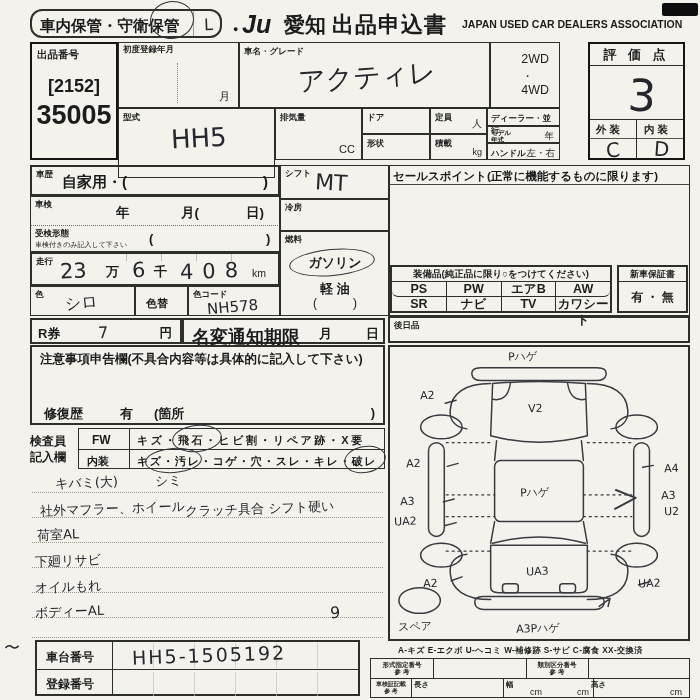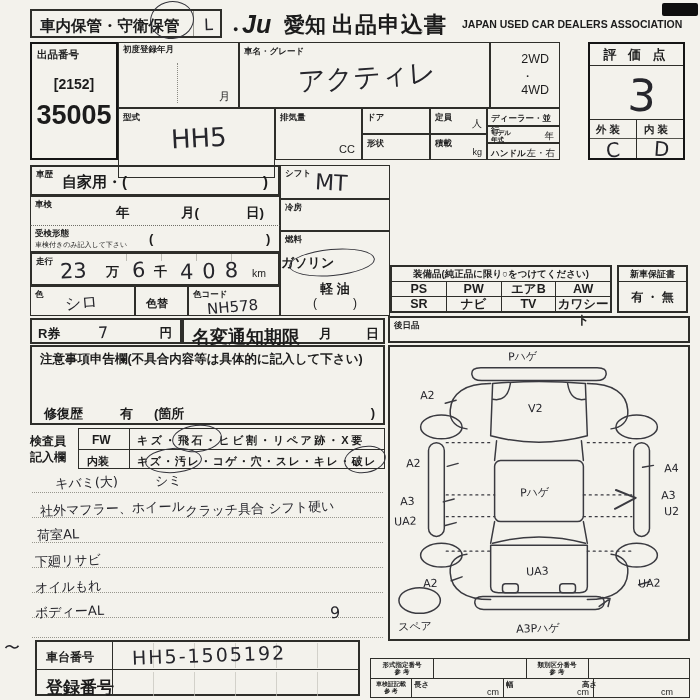--- a/index.html
+++ b/index.html
@@ -31,37 +31,37 @@
   .equip-cell:last-child{border-right:none;}
   .diag-lbl{position:absolute;font-size:11px;font-weight:500;}
   .tiny2{font-size:6.5px;font-weight:bold;line-height:7px;text-align:center;}
   .cm{position:absolute;right:4px;bottom:2px;font-size:9px;}
 </style>
 </head>
 <body>
 
 <div id="page">
 
-  <div class="cell b2" style="left:30px;top:9px;width:192px;height:29px;">
+  <div class="cell b2" style="left:30px;top:9px;width:192px;height:29px;border-radius:12px;">
     <span class="pt bold" style="left:8px;top:5px;font-size:15.5px;">車内保管・守衛保管</span>
     <span style="position:absolute;right:0;top:0;bottom:0;width:26px;border-left:1px solid #9a9a92;"></span>
     <span class="hw" style="right:7px;top:4px;font-size:16px;">L</span>
   </div>
   <div class="circ" style="left:150px;top:1px;width:42px;height:36px;transform:rotate(-8deg);"></div>
 
   <span class="pt bold" style="left:233px;top:24px;font-size:9px;">●</span>
   <span class="pt" style="left:242px;top:10px;font-size:25px;font-weight:900;font-style:italic;">Ju</span>
   <span class="pt" style="left:284px;top:11px;font-size:21px;font-weight:900;">愛知</span>
   <span class="pt" style="left:332px;top:10px;font-size:22px;font-weight:900;letter-spacing:1px;">出品申込書</span>
   <span class="pt bold" style="left:462px;top:18px;font-size:10.5px;">JAPAN USED CAR DEALERS ASSOCIATION</span>
   <div class="abs" style="left:662px;top:3px;width:36px;height:13px;background:#0e0e0e;border-radius:2px;"></div>
 
   <div class="cell thick" style="left:30px;top:42px;width:88px;height:118px;">
     <span class="lbl" style="left:5px;top:4px;font-size:10.5px;">出品番号</span>
-    <span class="pt bold" style="left:0;right:0;top:32px;text-align:center;font-size:14px;">[2152]</span>
+    <span class="pt bold" style="left:0;right:0;top:32px;text-align:center;font-size:18px;">[2152]</span>
     <span class="pt bold" style="left:0;right:0;top:56px;text-align:center;font-size:27px;">35005</span>
   </div>
 
   <div class="cell" style="left:118px;top:42px;width:121px;height:66px;">
     <span class="lbl" style="left:4px;top:1px;">初度登録年月</span>
     <span class="dotv" style="left:58px;top:20px;bottom:4px;"></span>
     <span class="pt" style="right:8px;bottom:3px;font-size:11px;">月</span>
   </div>
 
   <div class="cell" style="left:239px;top:42px;width:251px;height:66px;">
@@ -168,21 +168,21 @@
 
   <div class="cell" style="left:280px;top:165px;width:110px;height:34px;">
     <span class="lbl" style="left:4px;top:2px;">シフト</span>
     <span class="hw" style="left:34px;top:4px;font-size:22px;transform:rotate(3deg);">MT</span>
   </div>
   <div class="cell" style="left:280px;top:199px;width:110px;height:32px;">
     <span class="lbl" style="left:4px;top:2px;">冷房</span>
   </div>
   <div class="cell" style="left:280px;top:231px;width:110px;height:85px;">
     <span class="lbl" style="left:4px;top:2px;">燃料</span>
-    <span class="pt bold" style="left:0;right:0;top:22px;text-align:left;font-size:13px;">ガソリン</span>
+    <span class="pt bold" style="left:0;right:0;top:22px;text-align:center;font-size:13px;">ガソリン</span>
     <span class="pt bold" style="left:0;right:0;top:48px;text-align:center;font-size:13px;">軽 油</span>
     <span class="pt" style="left:0;right:0;bottom:3px;text-align:center;font-size:12px;">(　　　)</span>
   </div>
   <div class="circ" style="left:289px;top:249px;width:84px;height:25px;transform:rotate(-5deg);"></div>
 
   <div class="cell b2" style="left:30px;top:318px;width:152px;height:26px;">
     <span class="pt bold" style="left:6px;top:5px;font-size:13px;">R券</span>
     <span class="hw" style="left:66px;top:3px;font-size:16px;">7</span>
     <span class="pt bold" style="right:8px;top:5px;font-size:12.5px;">円</span>
   </div>
@@ -245,28 +245,32 @@
       </div>
     </div>
 
   <span class="hw" style="left:4px;top:638px;font-size:16px;">〜</span>
   <div class="cell b2" style="left:35px;top:640px;width:325px;height:56px;">
     <span class="abs" style="left:0;right:0;top:27px;border-top:1.5px solid #2e2e2a;"></span>
     <span class="abs" style="left:75px;top:0;bottom:0;border-left:1.5px solid #2e2e2a;"></span>
     <div class="abs" style="left:76px;top:1px;right:1px;height:25px;background:repeating-linear-gradient(90deg,transparent 0 40px,#c4c3bb 40px 41px);opacity:.7;"></div>
     <div class="abs" style="left:76px;top:30px;right:1px;height:24px;background:repeating-linear-gradient(90deg,transparent 0 40px,#c4c3bb 40px 41px);opacity:.7;"></div>
     <span class="pt bold" style="left:9px;top:7px;font-size:12px;">車台番号</span>
-    <span class="pt bold" style="left:9px;top:34px;font-size:17px;">登録番号</span>
+    <span class="pt bold" style="left:9px;top:34px;font-size:12px;">登録番号</span>
     <span class="hw" style="left:95px;top:2px;font-size:19px;letter-spacing:2px;transform:rotate(-2deg);">HH5-1505192</span>
   </div>
 
+  <div class="cell" style="left:388px;top:165px;width:302px;height:151px;">
+    <span class="pt bold" style="left:4px;top:3px;font-size:11.5px;">セールスポイント(正常に機能するものに限ります)</span>
+    <span class="abs" style="left:0;right:0;top:18px;border-top:1.5px solid #44443e;"></span>
+  </div>
 
   <div class="cell b2" style="left:390px;top:265px;width:222px;height:48px;">
     <div class="abs" style="left:0;right:0;top:0;height:14px;border-bottom:1.3px solid #2e2e2a;text-align:center;font-size:9.5px;font-weight:bold;line-height:14px;">装備品(純正品に限り○をつけてください)</div>
-    <div class="equip-row" style="top:14px;height:15px;border-bottom:1.3px solid #2e2e2a;">
+    <div class="equip-row" style="top:14px;height:15px;border-bottom:1.3px solid #2e2e2a;border-radius:6px;">
         <div class="equip-cell">PS</div>
         <div class="equip-cell">PW</div>
         <div class="equip-cell">エアB</div>
         <div class="equip-cell">AW</div>
       </div>
     <div class="equip-row" style="top:29px;height:15px;">
         <div class="equip-cell">SR</div>
         <div class="equip-cell">ナビ</div>
         <div class="equip-cell">TV</div>
         <div class="equip-cell">カワシート</div>
@@ -343,20 +347,21 @@
         <span class="diag-lbl hw" style="left: 271px; top: 142px;">A3</span>
         <span class="diag-lbl hw" style="left: 274px; top: 158px;">U2</span>
         <span class="diag-lbl hw" style="left: 33px; top: 230px;">A2</span>
         <span class="diag-lbl hw" style="left: 136px; top: 218px;">UA3</span>
         <span class="diag-lbl hw" style="left: 248px; top: 230px;">UA2</span>
         <span class="diag-lbl hw" style="left: 8px; top: 272px;">スペア</span>
         <span class="diag-lbl hw" style="left: 126px; top: 274px;">A3Pハゲ</span>
       </div>
   </div>
 
+  <span class="pt bold" style="left:398px;top:645px;font-size:8.2px;letter-spacing:.4px;">A-キズ E-エクボ U-ヘコミ W-補修跡 S-サビ C-腐食 XX-交換済</span>
 
   <div class="cell" style="left:370px;top:658px;width:320px;height:40px;">
     <span class="abs" style="left:0;right:0;top:19px;border-top:1.3px solid #2e2e2a;"></span>
     <span class="abs" style="left:62px;top:0;height:19px;border-left:1.3px solid #2e2e2a;"></span>
     <span class="abs" style="left:155px;top:0;height:19px;border-left:1.3px solid #2e2e2a;"></span>
     <span class="abs" style="left:217px;top:0;height:19px;border-left:1.3px solid #2e2e2a;"></span>
     <span class="abs" style="left:40px;top:19px;bottom:0;border-left:1.3px solid #2e2e2a;"></span>
     <span class="abs" style="left:132px;top:19px;bottom:0;border-left:1.3px solid #2e2e2a;"></span>
     <span class="abs" style="left:222px;top:19px;bottom:0;border-left:1.3px solid #2e2e2a;"></span>
     <div class="abs tiny2" style="left:0;top:2px;width:62px;">
@@ -364,27 +369,27 @@
         <div>参 考</div>
     </div>
     <div class="abs tiny2" style="left:155px;top:2px;width:62px;">
       <div>類別区分番号</div>
         <div>参 考</div>
     </div>
     <div class="abs tiny2" style="left:0;top:22px;width:40px;font-size:6px;">
       <div>車検証記載</div>
         <div>参 考</div>
     </div>
-    <div class="abs" style="left:40px;top:19px;width:92px;height:21px;">
+    <div class="abs" style="left:40px;top:19px;width:92px;height:21px;padding-left:43px;">
       <span class="lbl" style="left:3px;top:2px;font-size:7.5px;">長さ</span>
       <span class="cm">cm</span>
     </div>
     <div class="abs" style="left:132px;top:19px;width:90px;height:21px;">
       <span class="lbl" style="left:3px;top:2px;font-size:7.5px;">幅</span>
       <span class="cm">cm</span>
     </div>
-    <div class="abs" style="left:208px;top:19px;width:98px;height:21px;">
+    <div class="abs" style="left:217px;top:19px;width:98px;height:21px;">
       <span class="lbl" style="left:3px;top:2px;font-size:7.5px;">高さ</span>
       <span class="cm">cm</span>
     </div>
   </div>
 
 </div>
 
 </body></html>

